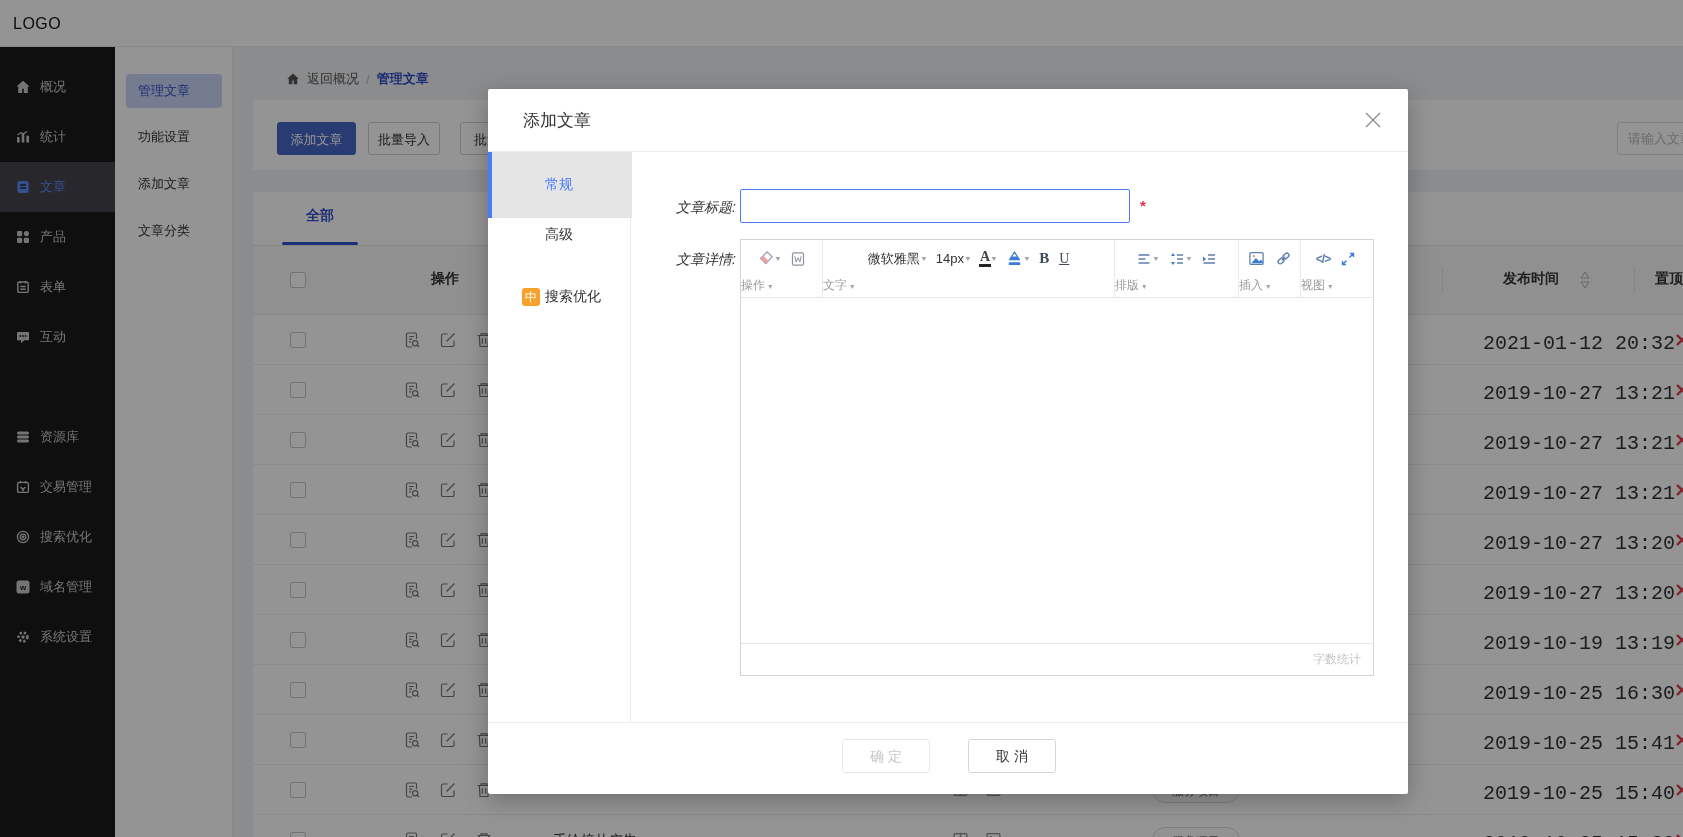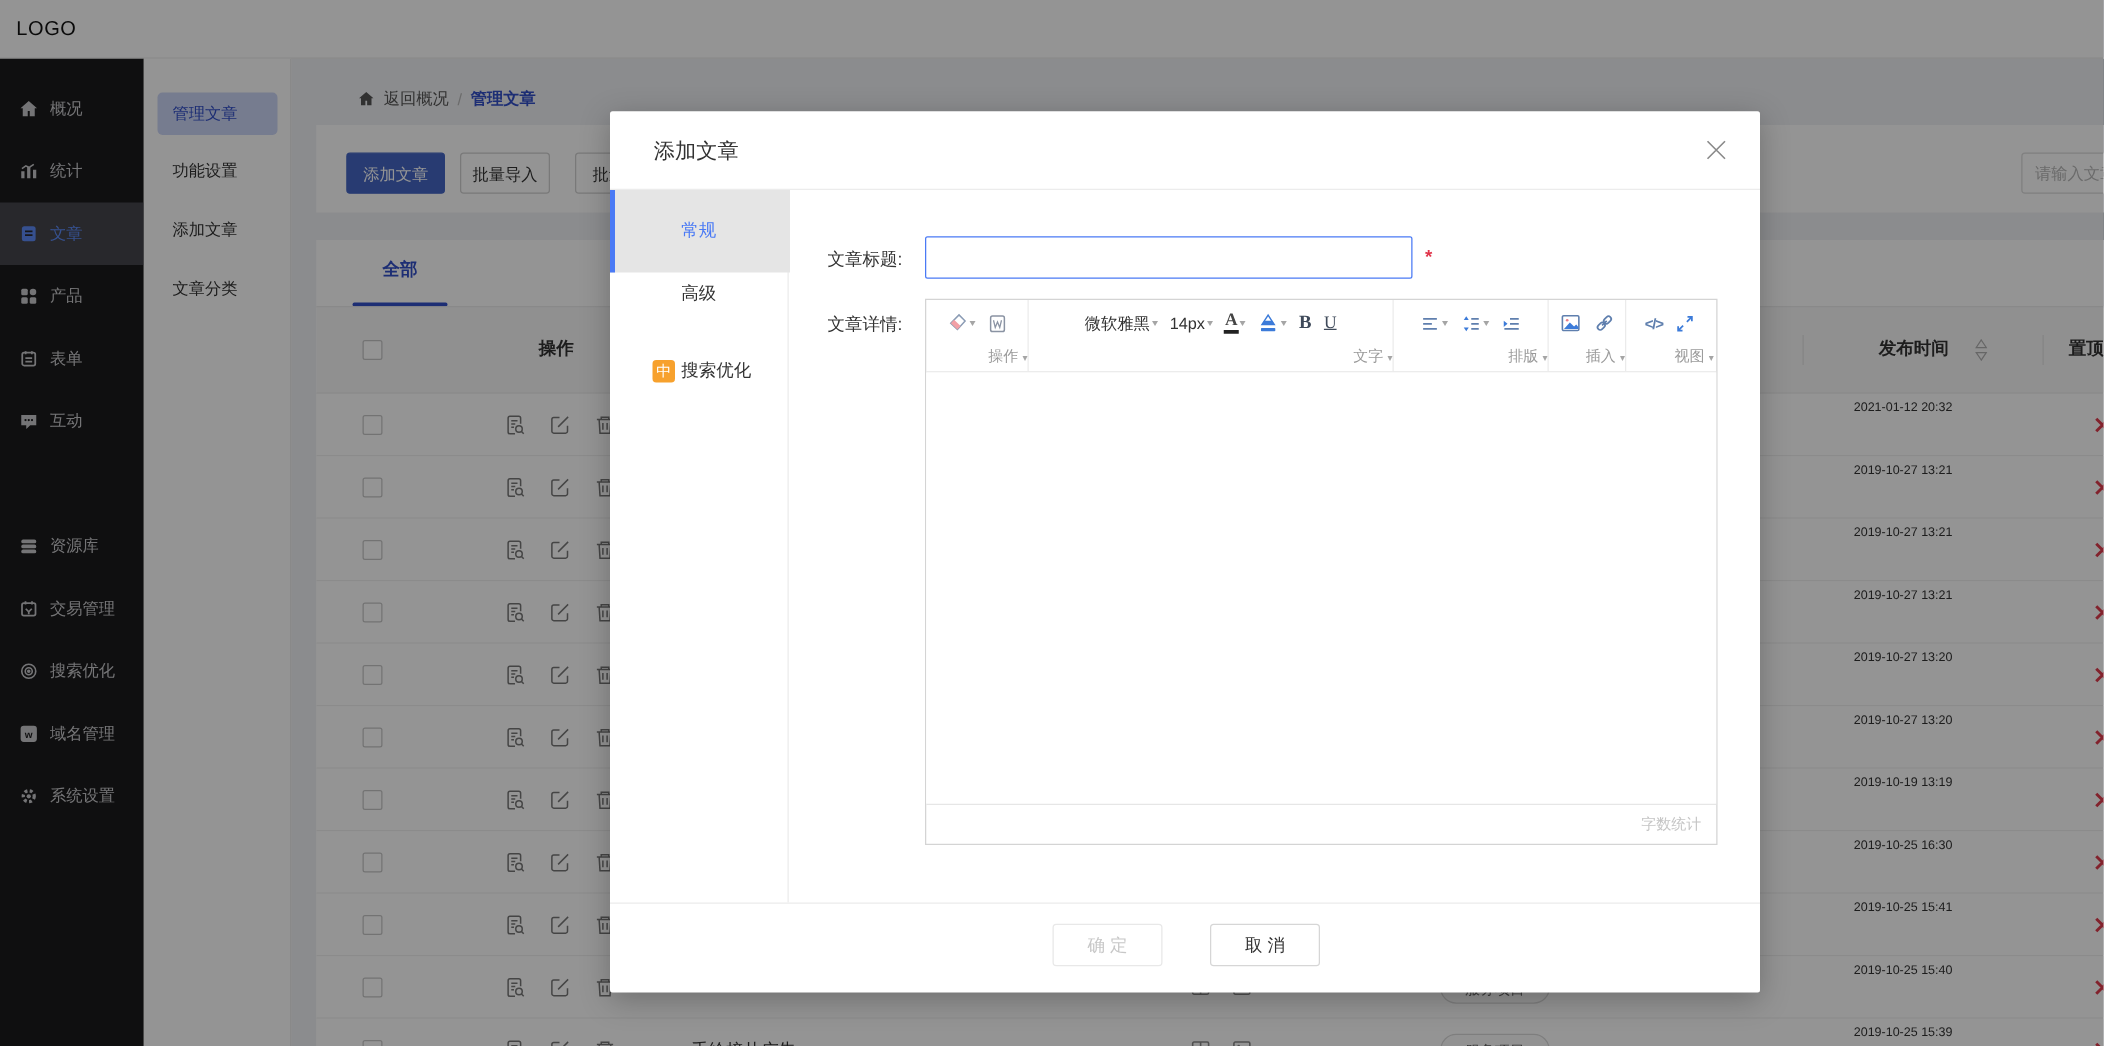--- a/index.html
+++ b/index.html
@@ -43,52 +43,52 @@
   .tab-underline{position:absolute;left:29px;top:50px;width:76px;height:3px;background:#3350c9;border-radius:2px;}
   .tab-border{position:absolute;left:0;top:53px;width:1430px;height:1px;background:#e6e6e6;}
 
   .thead{position:absolute;left:0;top:54px;width:1430px;height:69px;background:#f8f8f9;border-bottom:1px solid #ececec;box-sizing:border-box;}
   .th-text{position:absolute;top:24px;font-size:14px;color:#333;font-weight:bold;white-space:nowrap;}
   .vdiv{position:absolute;top:22px;width:1px;height:24px;background:#e4e4e4;}
   .checkbox{position:absolute;width:16px;height:16px;background:#fff;border:1px solid #c6c6c6;border-radius:2px;box-sizing:border-box;cursor:pointer;}
 
   .trow{position:absolute;left:0;width:1430px;height:50px;border-bottom:1px solid #f0f0f0;box-sizing:border-box;background:#fff;}
   .row-icon{position:absolute;top:16px;cursor:pointer;}
-  .row-date{position:absolute;left:1230px;top:6px;font-size:10px;color:#333;white-space:nowrap;}
+  .row-date{position:absolute;left:1230px;top:17px;font-size:20px;color:#333;white-space:nowrap;font-family:Liberation Mono, monospace;}
   .row-title{position:absolute;left:300px;top:17px;font-size:14px;color:#333;white-space:nowrap;}
   .pill{position:absolute;left:899px;top:12px;width:88px;height:26px;line-height:26px;text-align:center;
         border:1px solid #d9d9d9;border-radius:13px;background:#fcfcfc;font-size:12px;color:#666;box-sizing:border-box;}
   .red-mark{position:absolute;left:1421px;top:17px;width:16px;height:16px;}
 
   
   .overlay{position:absolute;left:0;top:0;width:1683px;height:837px;background:rgba(0,0,0,0.42);z-index:40;}
   .modal{position:absolute;left:488px;top:89px;width:920px;height:705px;background:#fff;z-index:50;border-radius:2px;
          box-shadow:0 6px 24px rgba(0,0,0,.25);}
   .m-header{position:absolute;left:0;top:0;width:920px;height:63px;border-bottom:1px solid #ececec;box-sizing:border-box;}
   .m-title{position:absolute;left:35px;top:0;line-height:63px;font-size:17px;color:#333;}
   .m-close{position:absolute;right:26px;top:22px;width:18px;height:18px;cursor:pointer;}
 
   .mtabs{position:absolute;left:0;top:63px;width:143px;height:570px;border-right:1px solid #ebebeb;box-sizing:border-box;}
   .mtab-active{position:absolute;left:0;top:0;width:144px;height:66px;background:#e5e5e5;border-left:4px solid #4a7af5;box-sizing:border-box;z-index:2;}
   .mtab-active .mtab-label{position:absolute;left:53px;top:24px;font-size:14px;color:#4a7af5;}
   .mtab{position:absolute;left:57px;font-size:14px;color:#333;cursor:pointer;white-space:nowrap;}
   .mtab-badge{position:absolute;left:34px;top:136px;width:18px;height:18px;border-radius:3px;background:#f7a12d;color:#fff;
               font-size:12px;line-height:18px;text-align:center;}
 
-  .flabel{position:absolute;left:160px;width:88px;text-align:center;font-size:14px;color:#333;white-space:nowrap;}
+  .flabel{position:absolute;left:160px;width:88px;text-align:right;font-size:14px;color:#333;white-space:nowrap;font-style:italic;}
   .title-input{position:absolute;left:252px;top:100px;width:390px;height:34px;border:1px solid #4a7af5;border-radius:2px;
                box-sizing:border-box;padding:0 8px;font-size:14px;color:#333;font-family:"Liberation Sans",sans-serif;outline:none;}
   .req-mark{position:absolute;left:652px;top:108px;color:#e0344a;font-size:15px;font-weight:bold;}
 
   .editor{position:absolute;left:252px;top:150px;width:634px;height:437px;border:1px solid #d4d4d4;box-sizing:border-box;background:#fff;}
   .etoolbar{position:absolute;left:0;top:0;width:632px;height:58px;border-bottom:1px solid #e6e6e6;box-sizing:border-box;display:flex;}
   .tgroup{height:100%;border-right:1px solid #ebebeb;box-sizing:border-box;display:flex;flex-direction:column;}
   .tgroup:last-child{border-right:none;}
   .ticons{height:37px;display:flex;align-items:center;justify-content:center;gap:4px;padding:0 6px;}
-  .tlabel{height:18px;text-align:right;font-size:12px;color:#9a9a9a;white-space:nowrap;}
+  .tlabel{height:18px;text-align:left;font-size:12px;color:#9a9a9a;white-space:nowrap;}
   .titem{display:flex;align-items:center;gap:2px;padding:2px 3px;border-radius:2px;cursor:pointer;}
   .caret{font-size:8px;color:#a5a5a5;transform:scaleX(1.2);}
   .tb-text{font-size:13px;color:#333;white-space:nowrap;}
   .tb-bold{font-size:15px;font-weight:bold;color:#3f4a5a;font-family:"Liberation Serif",serif;}
   .tb-under{font-size:14px;color:#3f4a5a;text-decoration:underline;font-family:"Liberation Serif",serif;}
   .tb-code{font-size:12px;font-weight:bold;color:#5f7fae;letter-spacing:-1px;}
   .fontA{position:relative;font-size:14px;font-weight:bold;color:#444;line-height:14px;padding-bottom:3px;font-family:"Liberation Serif",serif;}
   .fontA::after{content:"";position:absolute;left:-1px;right:-1px;bottom:0;height:3px;background:#222;}
   .econtent{position:absolute;left:0;top:58px;width:632px;height:345px;background:#fff;cursor:text;}
   .efooter{position:absolute;left:0;bottom:0;width:632px;height:32px;border-top:1px solid #e6e6e6;box-sizing:border-box;

